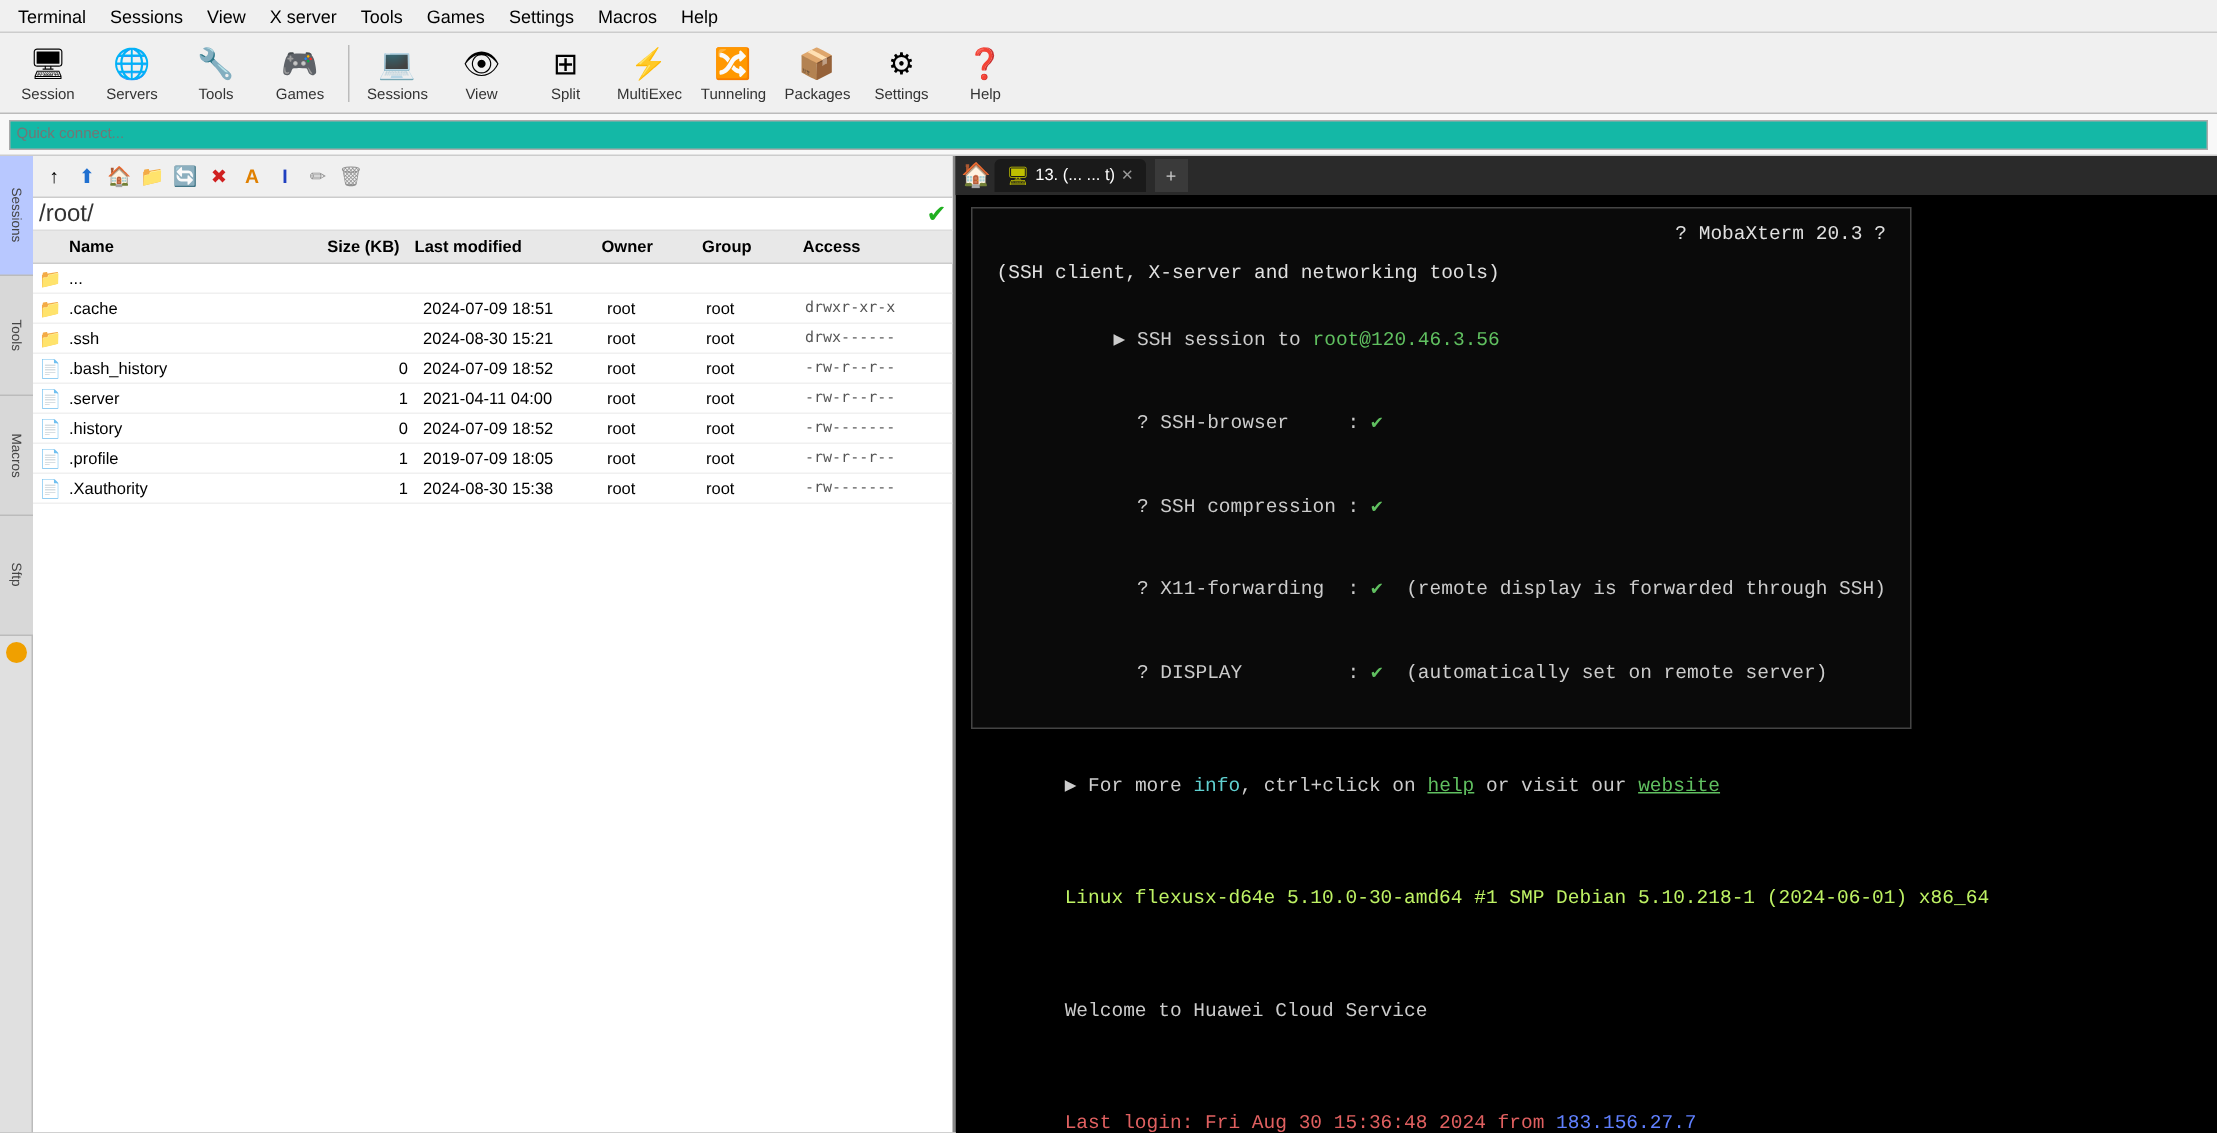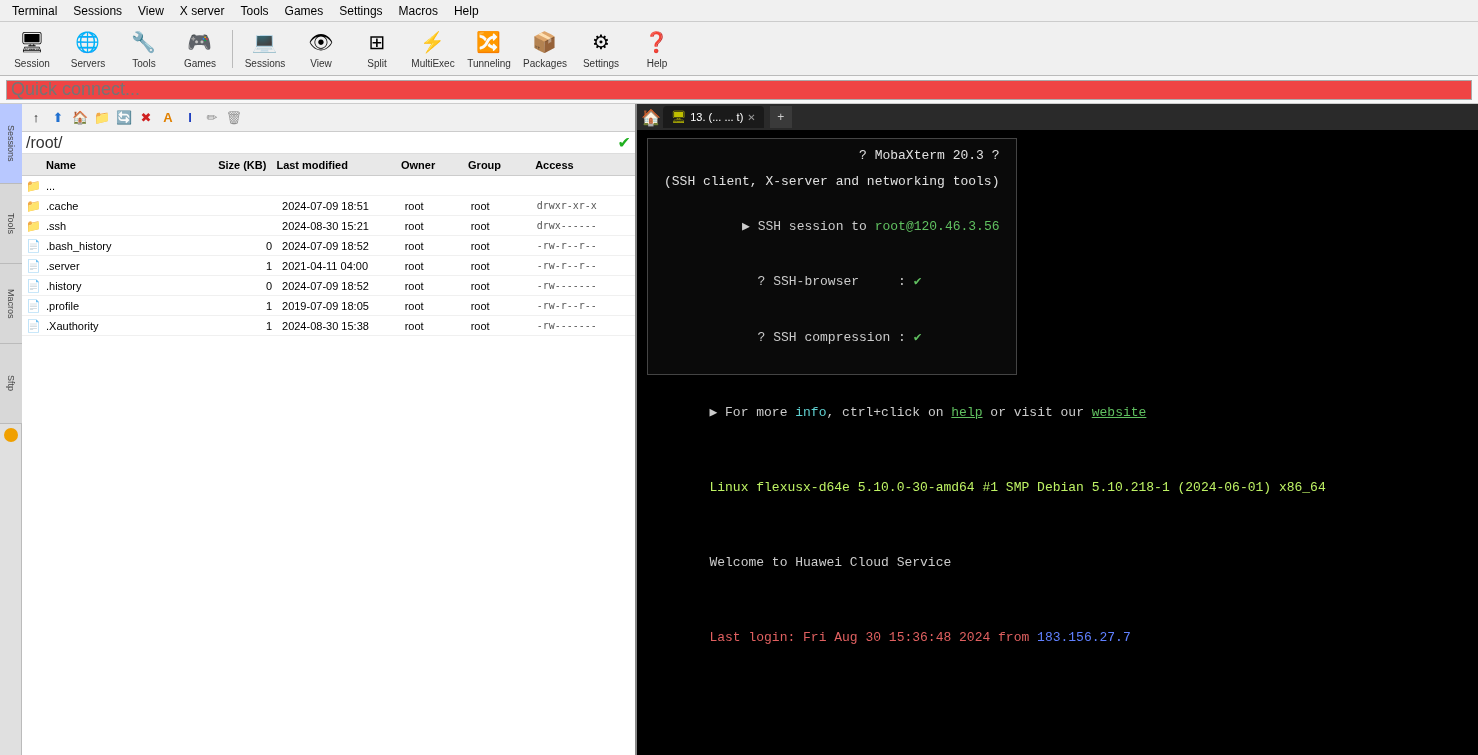--- a/index.html
+++ b/index.html
@@ -11,21 +11,21 @@
 
     
     .toolbar { display: flex; align-items: center; background: #f0f0f0; height: 54px; padding: 4px 6px; border-bottom: 1px solid #bbb; gap: 4px; }
     .toolbar-btn { display: flex; flex-direction: column; align-items: center; justify-content: center; width: 52px; height: 46px; cursor: pointer; border: none; background: transparent; font-size: 10px; gap: 2px; }
     .toolbar-icon { width: 28px; height: 28px; display: flex; align-items: center; justify-content: center; font-size: 20px; }
     .toolbar-label { font-size: 10px; color: #333; }
     .toolbar-sep { width: 1px; height: 38px; background: #bbb; margin: 0 2px; }
 
     
     .quickconnect { display: flex; align-items: center; background: #f8f8f8; height: 28px; border-bottom: 1px solid #ccc; padding: 0 6px; }
-    .quickconnect input { flex: 1; height: 20px; border: 1px solid #aaa; padding: 0 4px; font-size: 18px; background: #ef4444; }
+    .quickconnect input { flex: 1; height: 20px; border: 1px solid #aaa; padding: 0 4px; font-size: 10px; background: #14b8a6; }
 
     
     .main-layout { display: flex; height: calc(755px - 22px - 54px - 28px); }
 
     
     .file-panel { width: 615px; background: white; border-right: 2px solid #888; display: flex; flex-direction: column; }
     .file-panel-toolbar { display: flex; align-items: center; background: #f0f0f0; height: 28px; padding: 0 4px; border-bottom: 1px solid #ccc; gap: 2px; }
     .file-toolbar-btn { width: 20px; height: 20px; display: flex; align-items: center; justify-content: center; cursor: pointer; font-size: 13px; border: 1px solid transparent; }
     .path-bar { display: flex; align-items: center; background: white; height: 22px; padding: 0 4px; border-bottom: 1px solid #ddd; justify-content: space-between; }
     .path-text { font-size: 16px; color: #333; }
@@ -305,20 +305,26 @@
         </div>
         <div class="term-line">
           <span style="color:#ccc;">▶ SSH session to </span><span class="term-green">root@120.46.3.56</span>
         </div>
         <div class="term-line">
           <span style="color:#ccc;">  ? SSH-browser     : </span><span class="term-green">✔</span>
         </div>
         <div class="term-line">
           <span style="color:#ccc;">  ? SSH compression : </span><span class="term-green">✔</span>
         </div>
+        <div class="term-line">
+          <span style="color:#ccc;">  ? X11-forwarding  : </span><span class="term-green">✔</span><span style="color:#ccc;">  (remote display is forwarded through SSH)</span>
+        </div>
+        <div class="term-line">
+          <span style="color:#ccc;">  ? DISPLAY         : </span><span class="term-green">✔</span><span style="color:#ccc;">  (automatically set on remote server)</span>
+        </div>
       </div>
       <br>
       <div class="term-line">
         <span style="color:#ccc;">▶ For more </span><span class="term-cyan">info</span><span style="color:#ccc;">, ctrl+click on </span><span style="color:#60c060; text-decoration:underline; cursor:pointer;">help</span><span style="color:#ccc;"> or visit our </span><span style="color:#60c060; text-decoration:underline; cursor:pointer;">website</span>
       </div>
       <br>
       <div class="term-line">
         <span style="color:#bef264;">Linux flexusx-d64e 5.10.0-30-amd64 #1 SMP Debian 5.10.218-1 (2024-06-01) x86_64</span>
       </div>
       <br>

